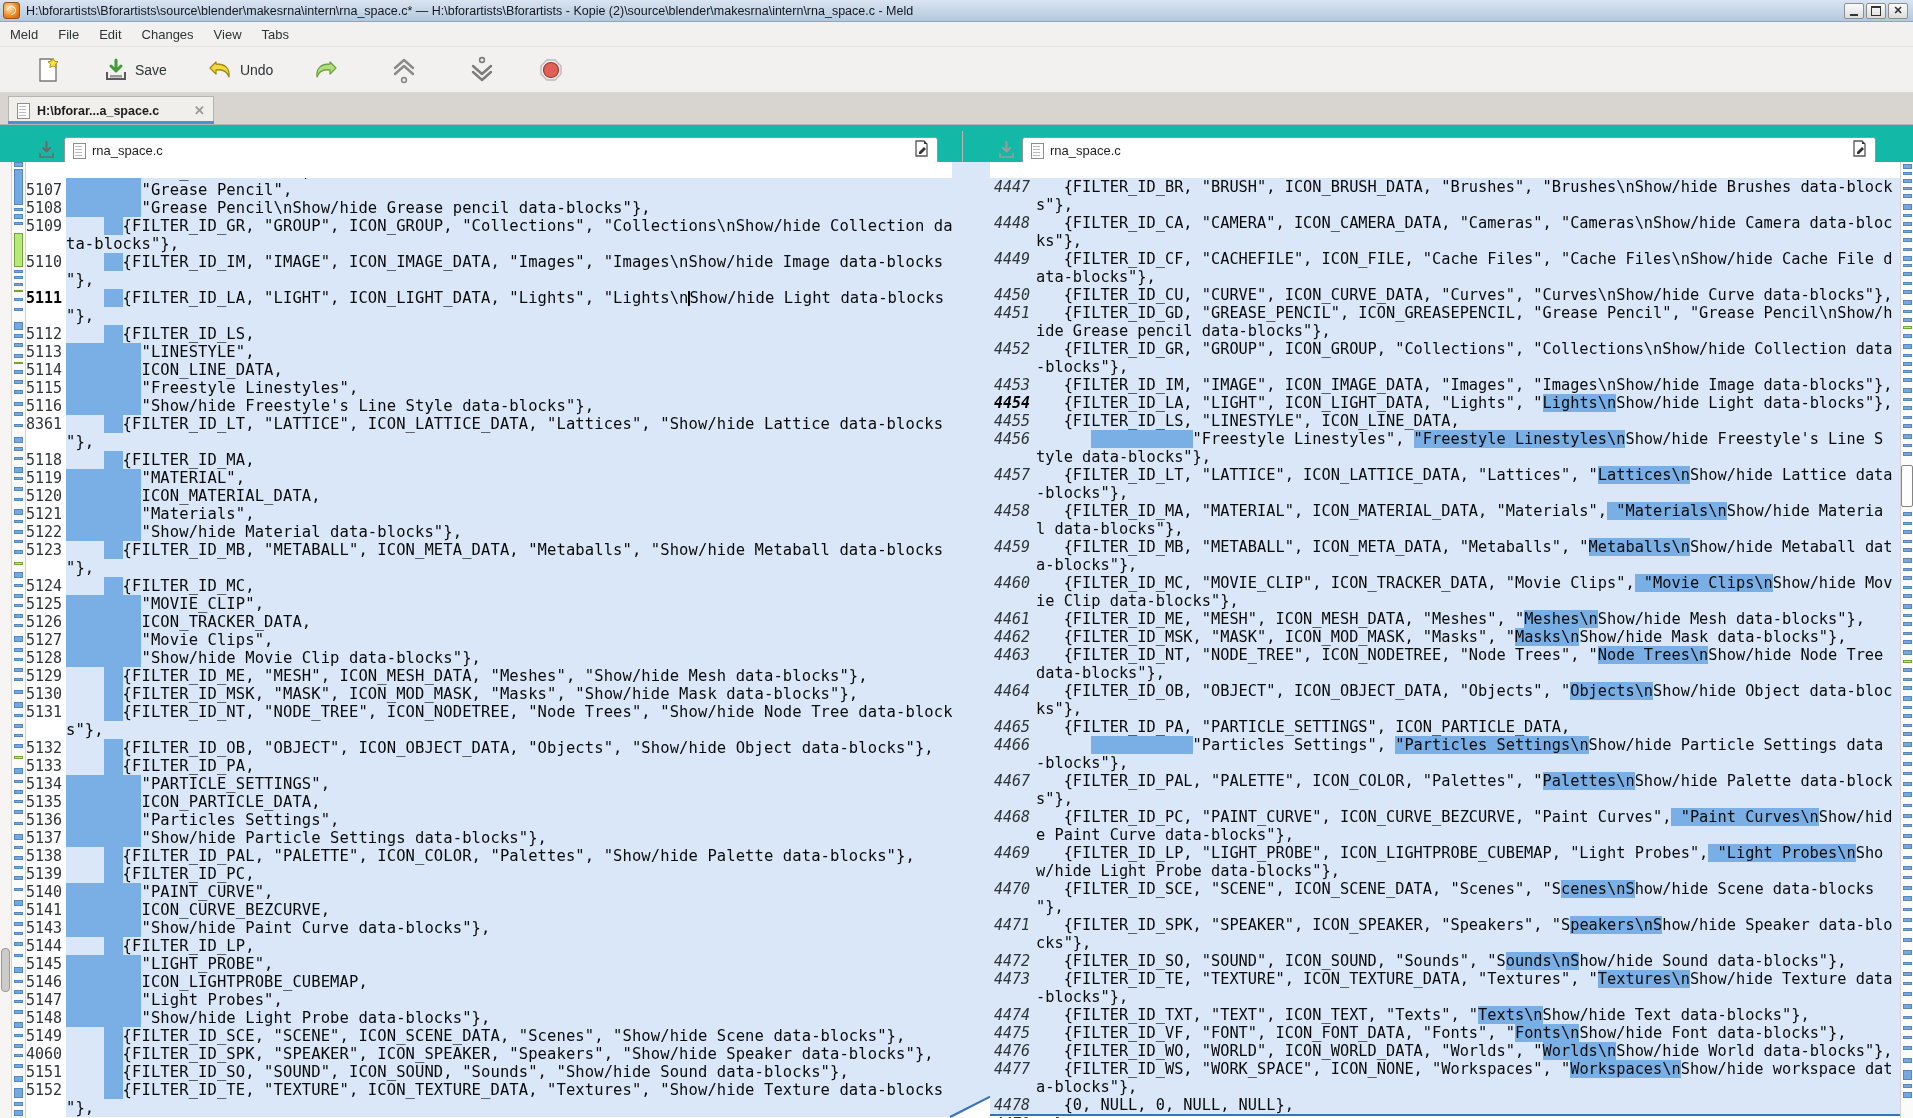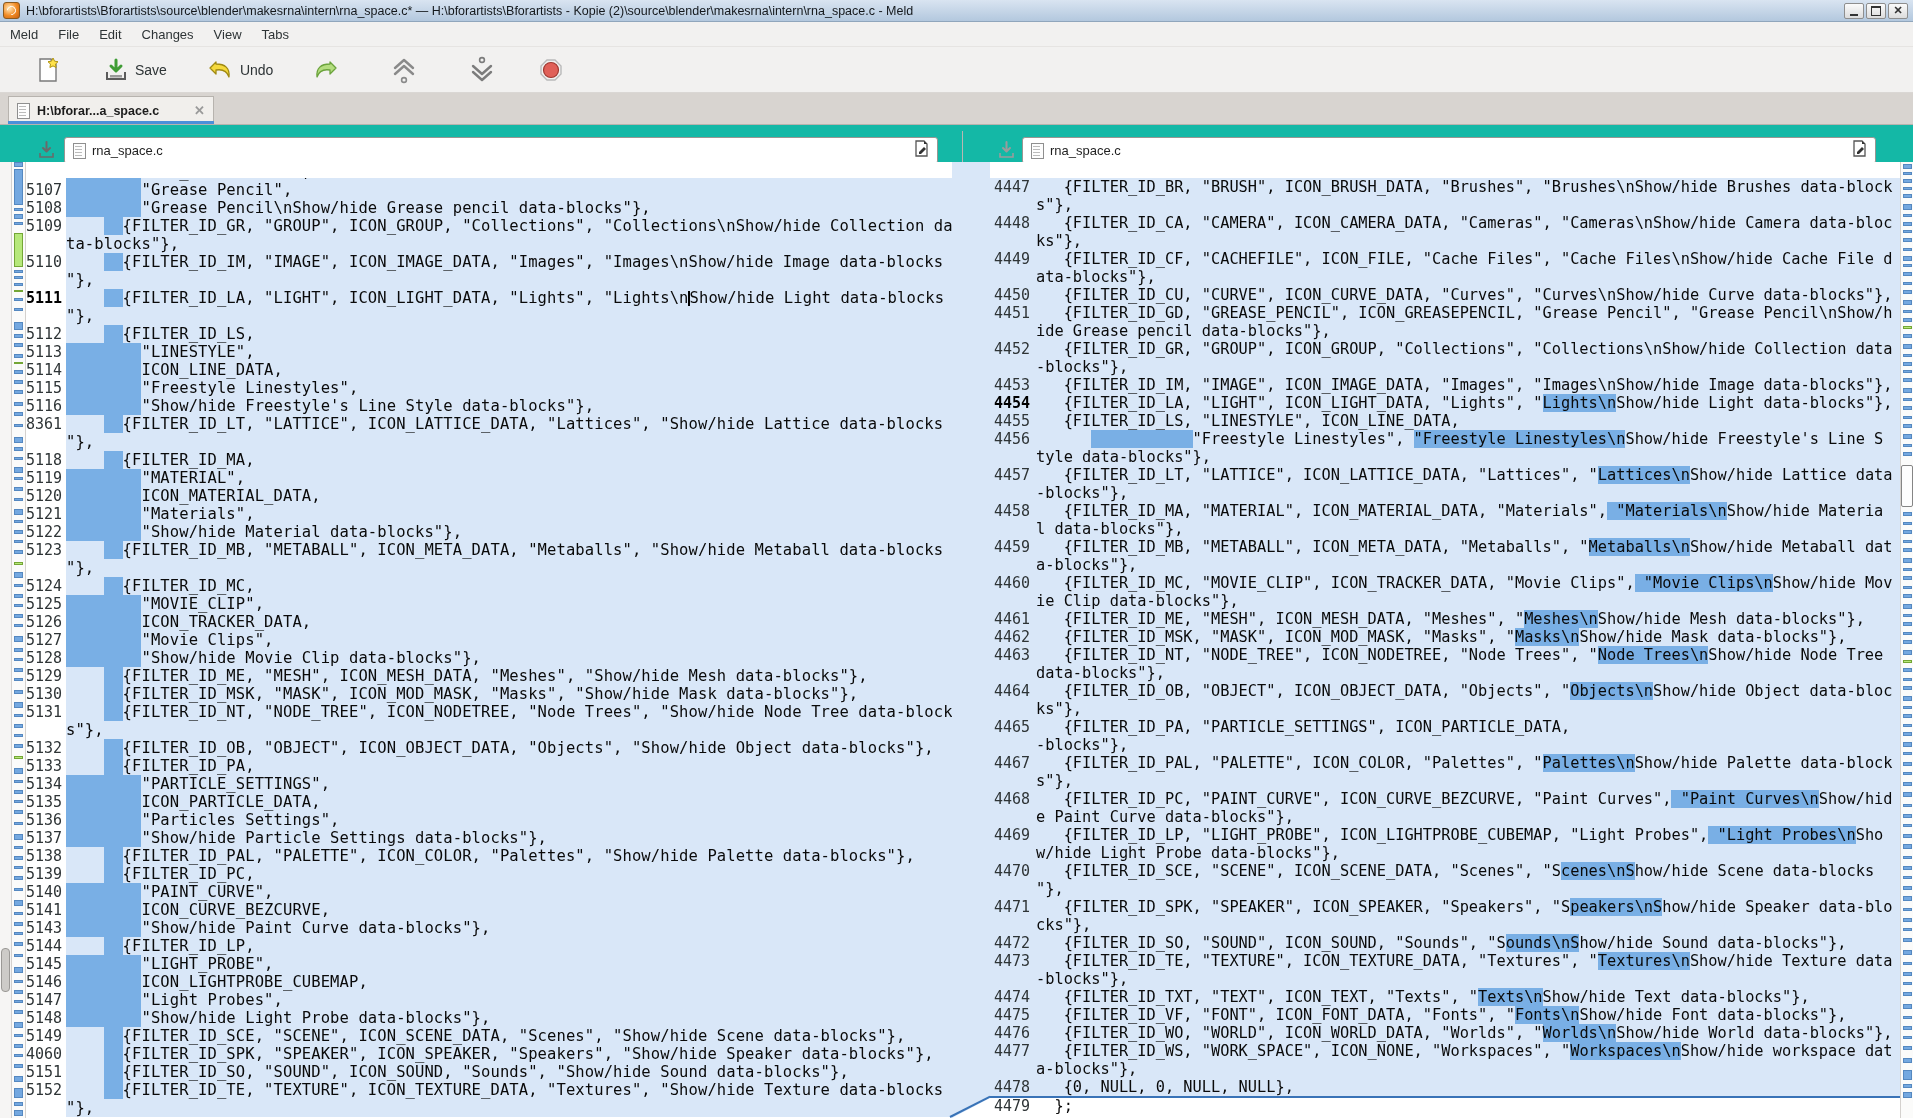--- a/index.html
+++ b/index.html
@@ -61,21 +61,21 @@
   .mk.g{background:#b6e87a;border-color:#74a636;}
   .mk.v{background:rgba(255,255,255,.55);border:1px solid #858585;left:0;width:12px;border-radius:2px;}
 
   .pane{position:absolute;top:16px;height:956px;overflow:hidden;}
   .pane-left{left:26px;width:926px;}
   .pane-right{left:990px;width:910px;}
   .rows-left{margin-top:-15px;}
   .row{display:flex;height:18px;line-height:18px;font-family:"DejaVu Sans Mono",monospace;}
   .lnum{flex:none;text-align:right;font-size:15px;color:#2e3436;}
   .pane-left .lnum{width:40px;padding-right:5px;background:#fff;box-sizing:border-box;}
-  .pane-right .lnum{width:46px;padding-right:6px;box-sizing:border-box;}
+  .pane-right .lnum{width:46px;padding-right:6px;box-sizing:border-box;font-style:italic;}
   .lnum.b{font-weight:bold;color:#000;}
   .code{flex:1;white-space:pre;overflow:hidden;color:#0a0a0a;}
   .pane-left .code{font-size:15.5px;letter-spacing:0.1px;}
   .pane-right .code{font-size:15.3px;}
   .pane-left .row{background:#fff;}
   .pane-left .code{background:#d9e7f8;}
   .pane-right .row{background:#d9e7f8;}
   .pane-right .row.white{background:#fff;}
   .row.btop{border-top:2px solid #3973b7;height:18px;line-height:15px;box-sizing:border-box;align-items:center;}
   .hl{background:#79afe5;}
@@ -652,20 +652,24 @@
           <span class="lnum">4464</span>
           <span class="code"><span>   </span><span>{FILTER_ID_OB, "OBJECT", ICON_OBJECT_DATA, "Objects", "</span><span class="hl">Objects\n</span><span>Show/hide Object data-bloc</span></span>
         </div>
         <div class="row">
           <span class="lnum"></span>
           <span class="code"><span>ks"},</span></span>
         </div>
         <div class="row">
           <span class="lnum">4465</span>
           <span class="code"><span>   </span><span>{FILTER_ID_PA, "PARTICLE_SETTINGS", ICON_PARTICLE_DATA,</span></span>
+        </div>
+        <div class="row">
+          <span class="lnum">4466</span>
+          <span class="code"><span>      </span><span class="hl">           </span><span>"Particles Settings", </span><span class="hl">"Particles Settings\n</span><span>Show/hide Particle Settings data</span></span>
         </div>
         <div class="row">
           <span class="lnum"></span>
           <span class="code"><span>-blocks"},</span></span>
         </div>
         <div class="row">
           <span class="lnum">4467</span>
           <span class="code"><span>   </span><span>{FILTER_ID_PAL, "PALETTE", ICON_COLOR, "Palettes", "</span><span class="hl">Palettes\n</span><span>Show/hide Palette data-block</span></span>
         </div>
         <div class="row">

